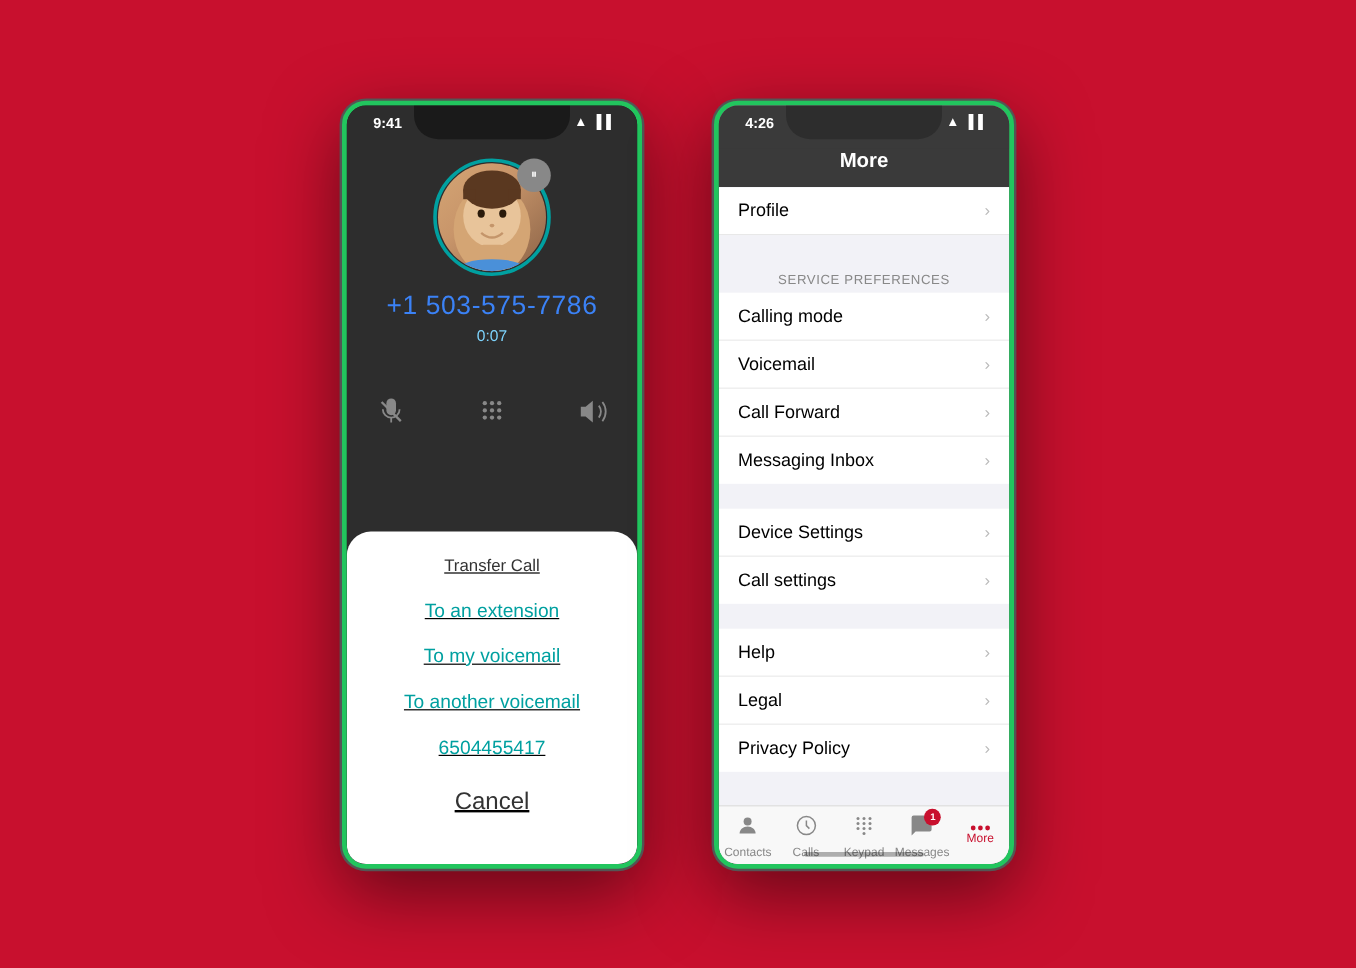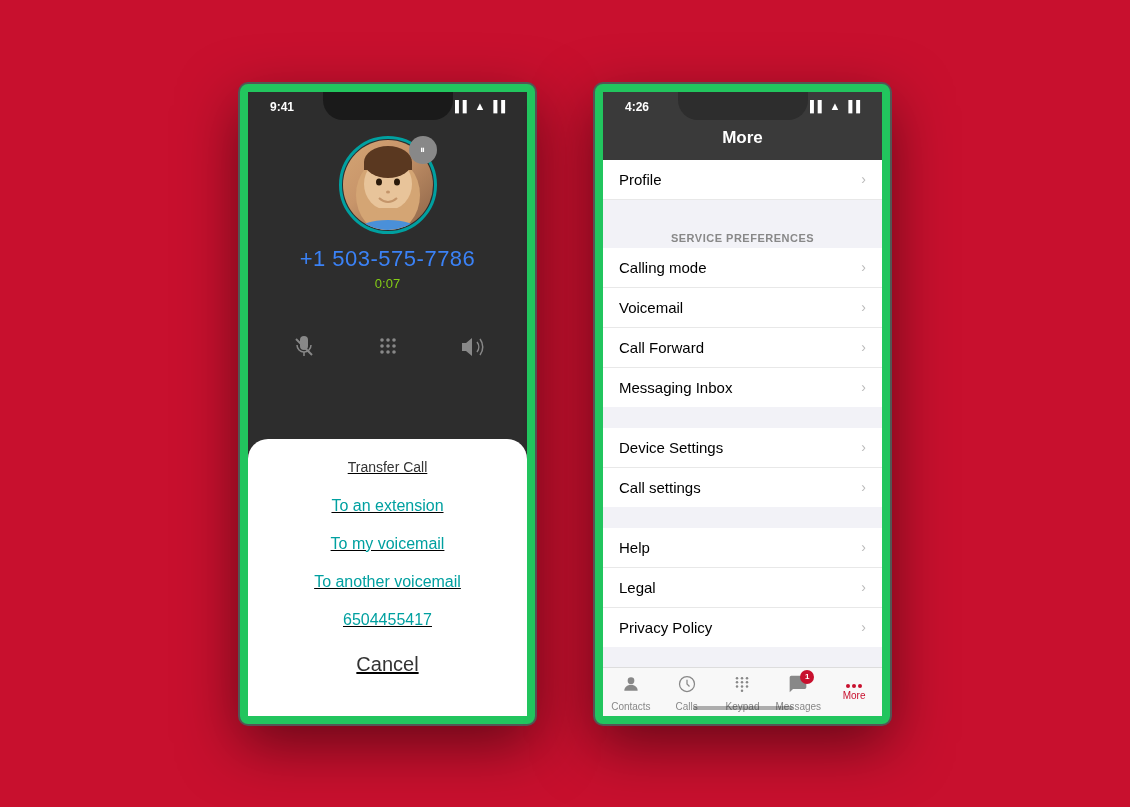--- a/index.html
+++ b/index.html
@@ -11,25 +11,25 @@
       display: flex;
       align-items: center;
       justify-content: center;
       gap: 60px;
       font-family: -apple-system, BlinkMacSystemFont, 'Helvetica Neue', Arial, sans-serif;
       overflow: hidden;
     }
 
     
     .phone-frame {
-      width: 295px;
+      width: 250px;
       height: 640px;
       background: #1a1a1a;
-      border-radius: 8px;
-      border: 8px solid #22c55e;
+      border-radius: 20px;
+      border: 4px solid #22c55e;
       position: relative;
       overflow: hidden;
       box-shadow: 0 0 0 2px #555, 0 20px 60px rgba(0,0,0,0.5);
     }
 
     
     .notch {
       position: absolute;
       top: 0;
       left: 50%;
@@ -144,21 +144,21 @@
 
     .phone-number {
       color: #3b82f6;
       font-size: 22px;
       font-weight: 400;
       letter-spacing: 0.5px;
       margin-bottom: 4px;
     }
 
     .call-duration {
-      color: #84cc16;
+      color: #7dd3fc;
       font-size: 13px;
       margin-bottom: 36px;
     }
 
     .call-controls {
       display: flex;
       justify-content: center;
       gap: 44px;
       margin-bottom: 20px;
     }
@@ -244,21 +244,21 @@
       text-align: center;
     }
 
     .menu-section {
       background: #fff;
       margin-bottom: 1px;
     }
 
     .section-label {
       font-size: 11px;
-      font-weight: 700;
+      font-weight: 400;
       color: #888;
       letter-spacing: 0.5px;
       padding: 12px 4px 4px;
       background: #f2f2f7;
       text-transform: uppercase;
     }
 
     .menu-item {
       display: flex;
       align-items: center;

